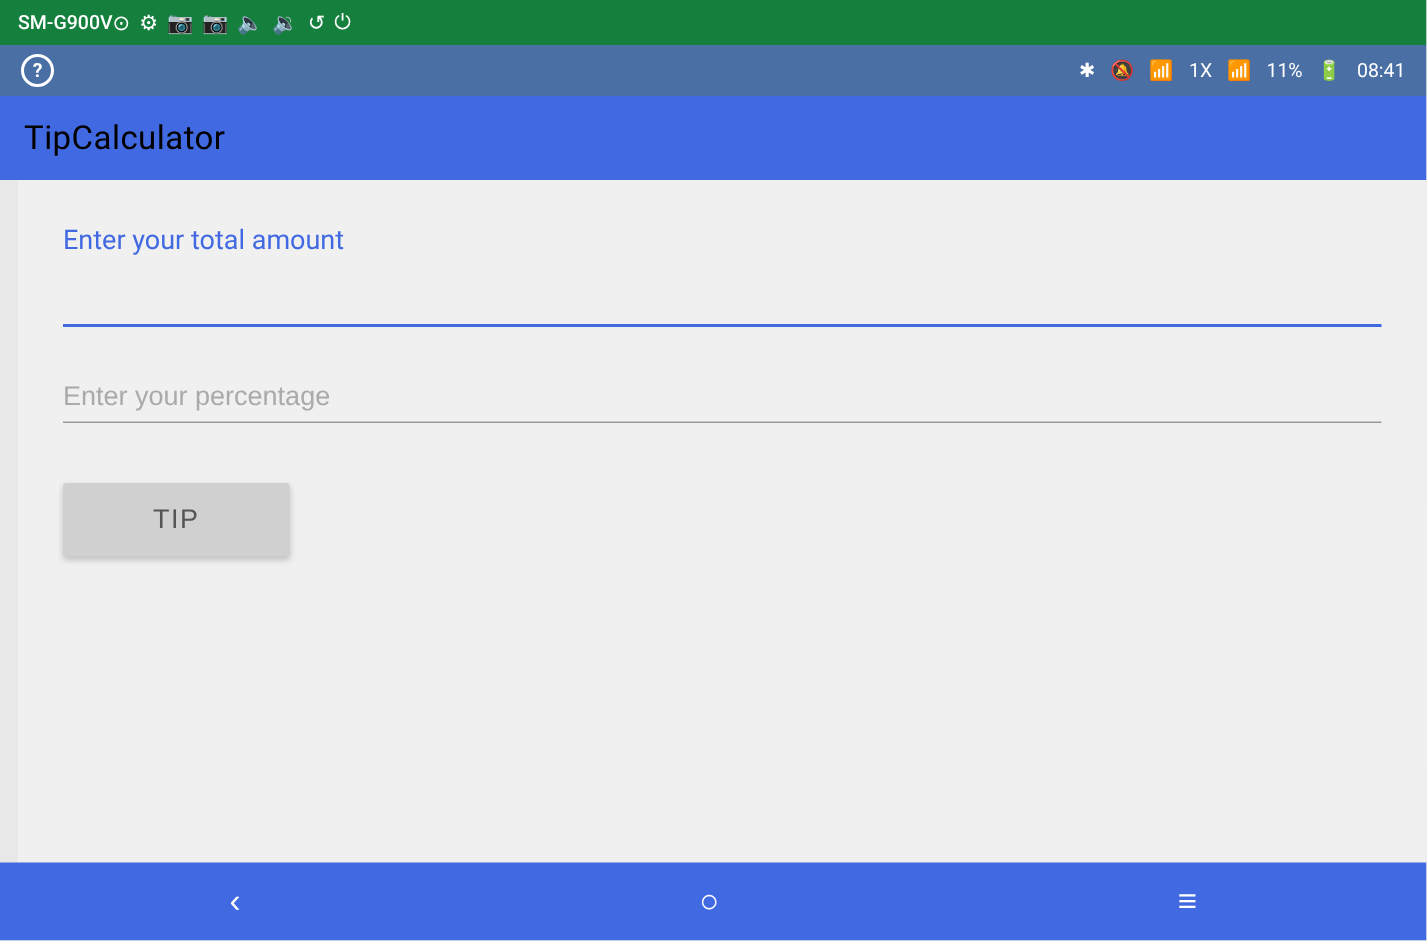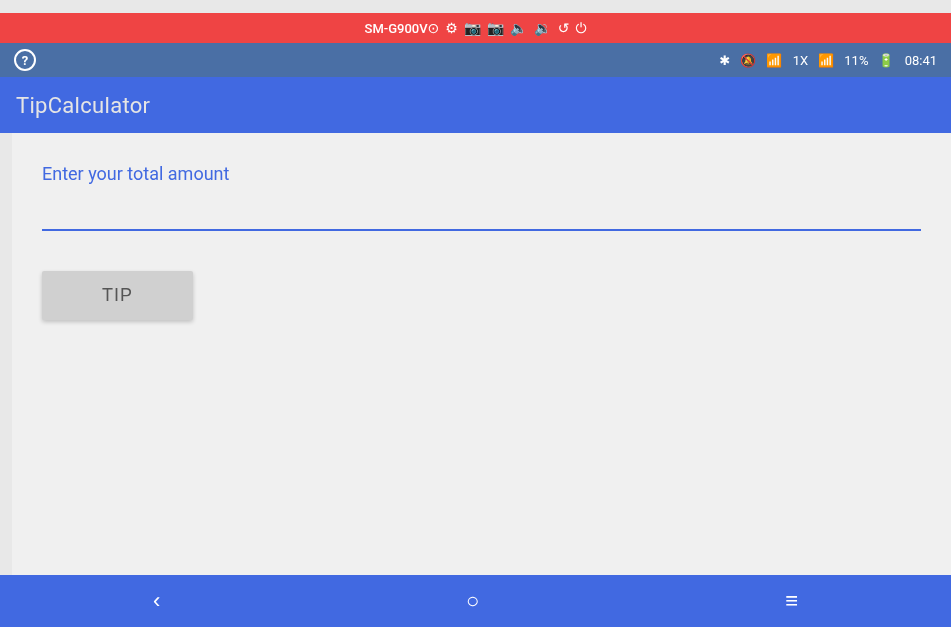--- a/index.html
+++ b/index.html
@@ -13,28 +13,27 @@
       height: 627px;
       font-family: 'Roboto', Arial, sans-serif;
       background: #e8e8e8;
       overflow: hidden;
       display: flex;
       flex-direction: column;
     }
 
     
     .status-bar {
-      background: #ef4444;
+      background: #15803d;
       height: 30px;
       display: flex;
       align-items: center;
-      justify-content: center;
+      justify-content: flex-start;
       padding: 0 12px;
       flex-shrink: 0;
-      margin-top: 13px;
     }
 
     .status-bar-left {
       color: #fff;
       font-size: 13px;
       font-weight: 500;
     }
 
     .status-bar-right {
       display: flex;
@@ -91,21 +90,21 @@
     .app-bar {
       background: #4169e1;
       height: 56px;
       display: flex;
       align-items: center;
       padding: 0 16px;
       flex-shrink: 0;
     }
 
     .app-title {
-      color: #e5e5e5;
+      color: #000000;
       font-size: 22px;
       font-weight: 400;
       letter-spacing: 0.3px;
     }
 
     
     .main-content {
       flex: 1;
       background: #f0f0f0;
       padding: 30px 30px 20px 30px;
@@ -241,20 +240,23 @@
 <div class="app-bar">
   <span class="app-title">TipCalculator</span>
 </div>
 
 <div class="main-content">
   <div class="input-group">
     <label class="input-label">Enter your total amount</label>
     <input type="number" class="input-field" placeholder="" style="">
   </div>
 
+  <div class="input-group">
+    <input type="number" class="input-field-2" placeholder="Enter your percentage" style="">
+  </div>
 
   <div class="tip-button-container">
     <button class="tip-button">TIP</button>
   </div>
 </div>
 
 <div class="bottom-nav">
   <button class="nav-btn">
     <span class="nav-icon">‹</span>
   </button>

